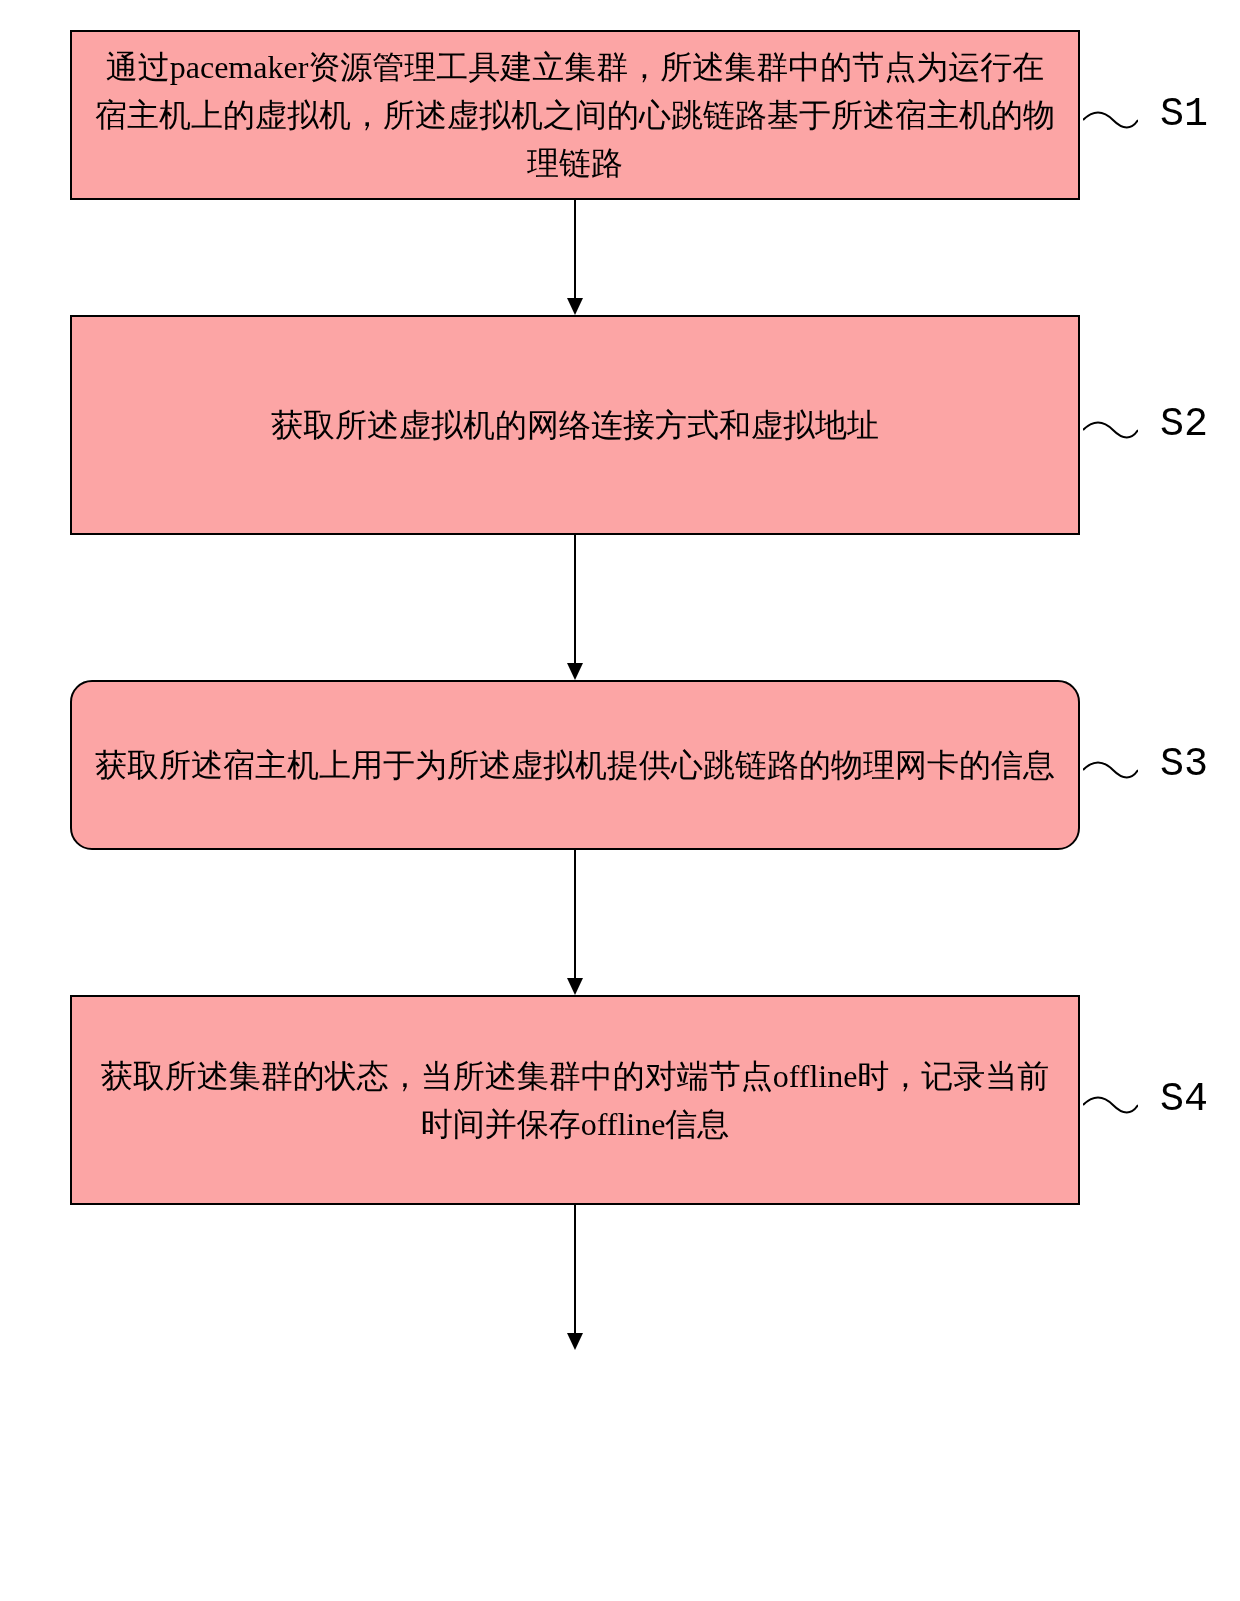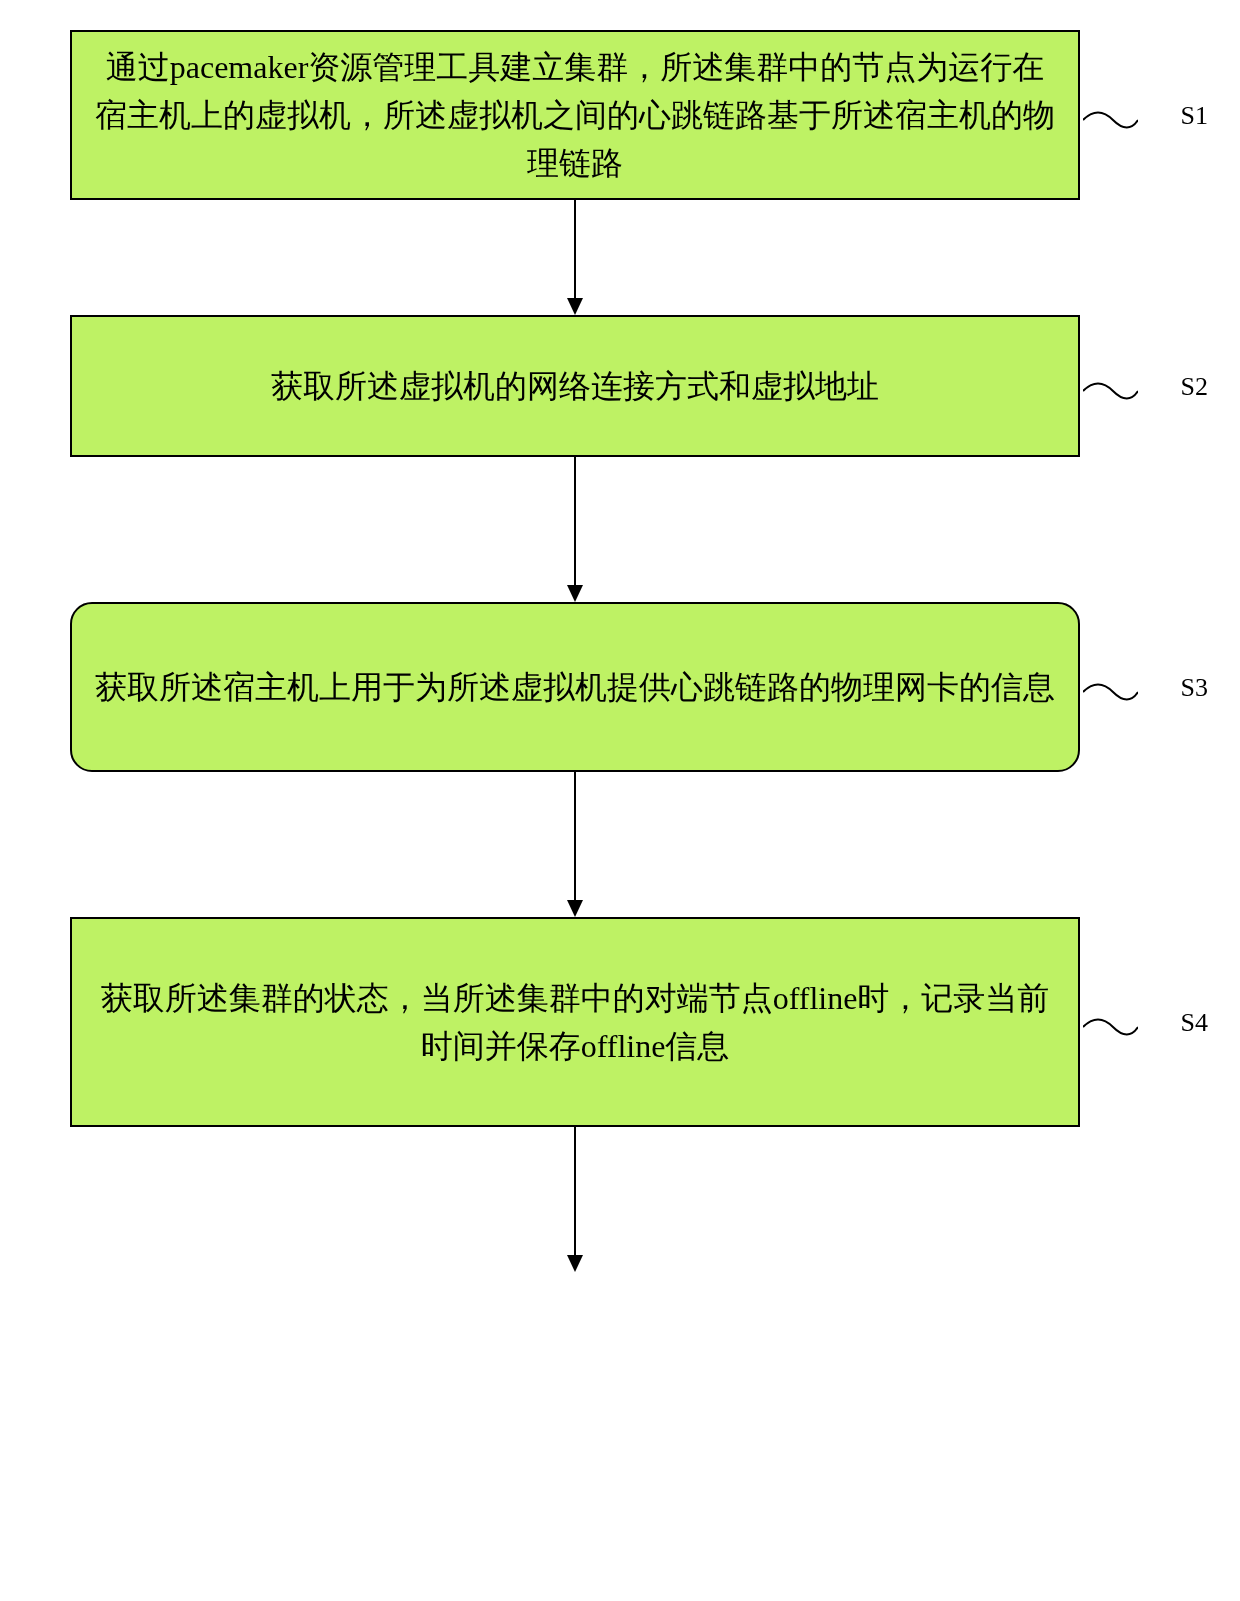--- a/index.html
+++ b/index.html
@@ -11,55 +11,55 @@
     position: relative;
   }
   .flowchart {
     position: absolute;
     left: 70px;
     top: 30px;
     width: 1010px;
   }
   .step-box {
     border: 2px solid #000;
-    background: #bef264;
+    background: #fca5a5;
     text-align: center;
     display: flex;
     align-items: center;
     justify-content: center;
     padding: 28px 20px;
     font-size: 32px;
     line-height: 1.5;
     position: relative;
   }
   .step-label {
     position: absolute;
     right: -130px;
     top: 50%;
     transform: translateY(-50%);
-    font-size: 26px;
-    font-family: Liberation Serif, serif;
+    font-size: 40px;
+    font-family: Liberation Mono, monospace;
   }
   .label-connector {
     position: absolute;
     right: -60px;
     top: 50%;
     width: 55px;
     height: 30px;
     transform: translateY(-50%);
   }
   .label-connector svg { width: 100%; height: 100%; }
   .arrow-down {
     display: flex;
     justify-content: center;
     align-items: flex-start;
   }
   .arrow-down svg { display: block; }
   .box-s1 { height: 170px; }
-  .box-s2 { height: 142px; }
+  .box-s2 { height: 220px; }
   .box-s3 { height: 170px; border-radius: 22px; }
   .box-s4 { height: 210px; }
   .box-s5 { height: 260px; }
 </style>
 </head>
 <body>
 
 <div class="flowchart">
 
   <div class="step-box box-s1">

